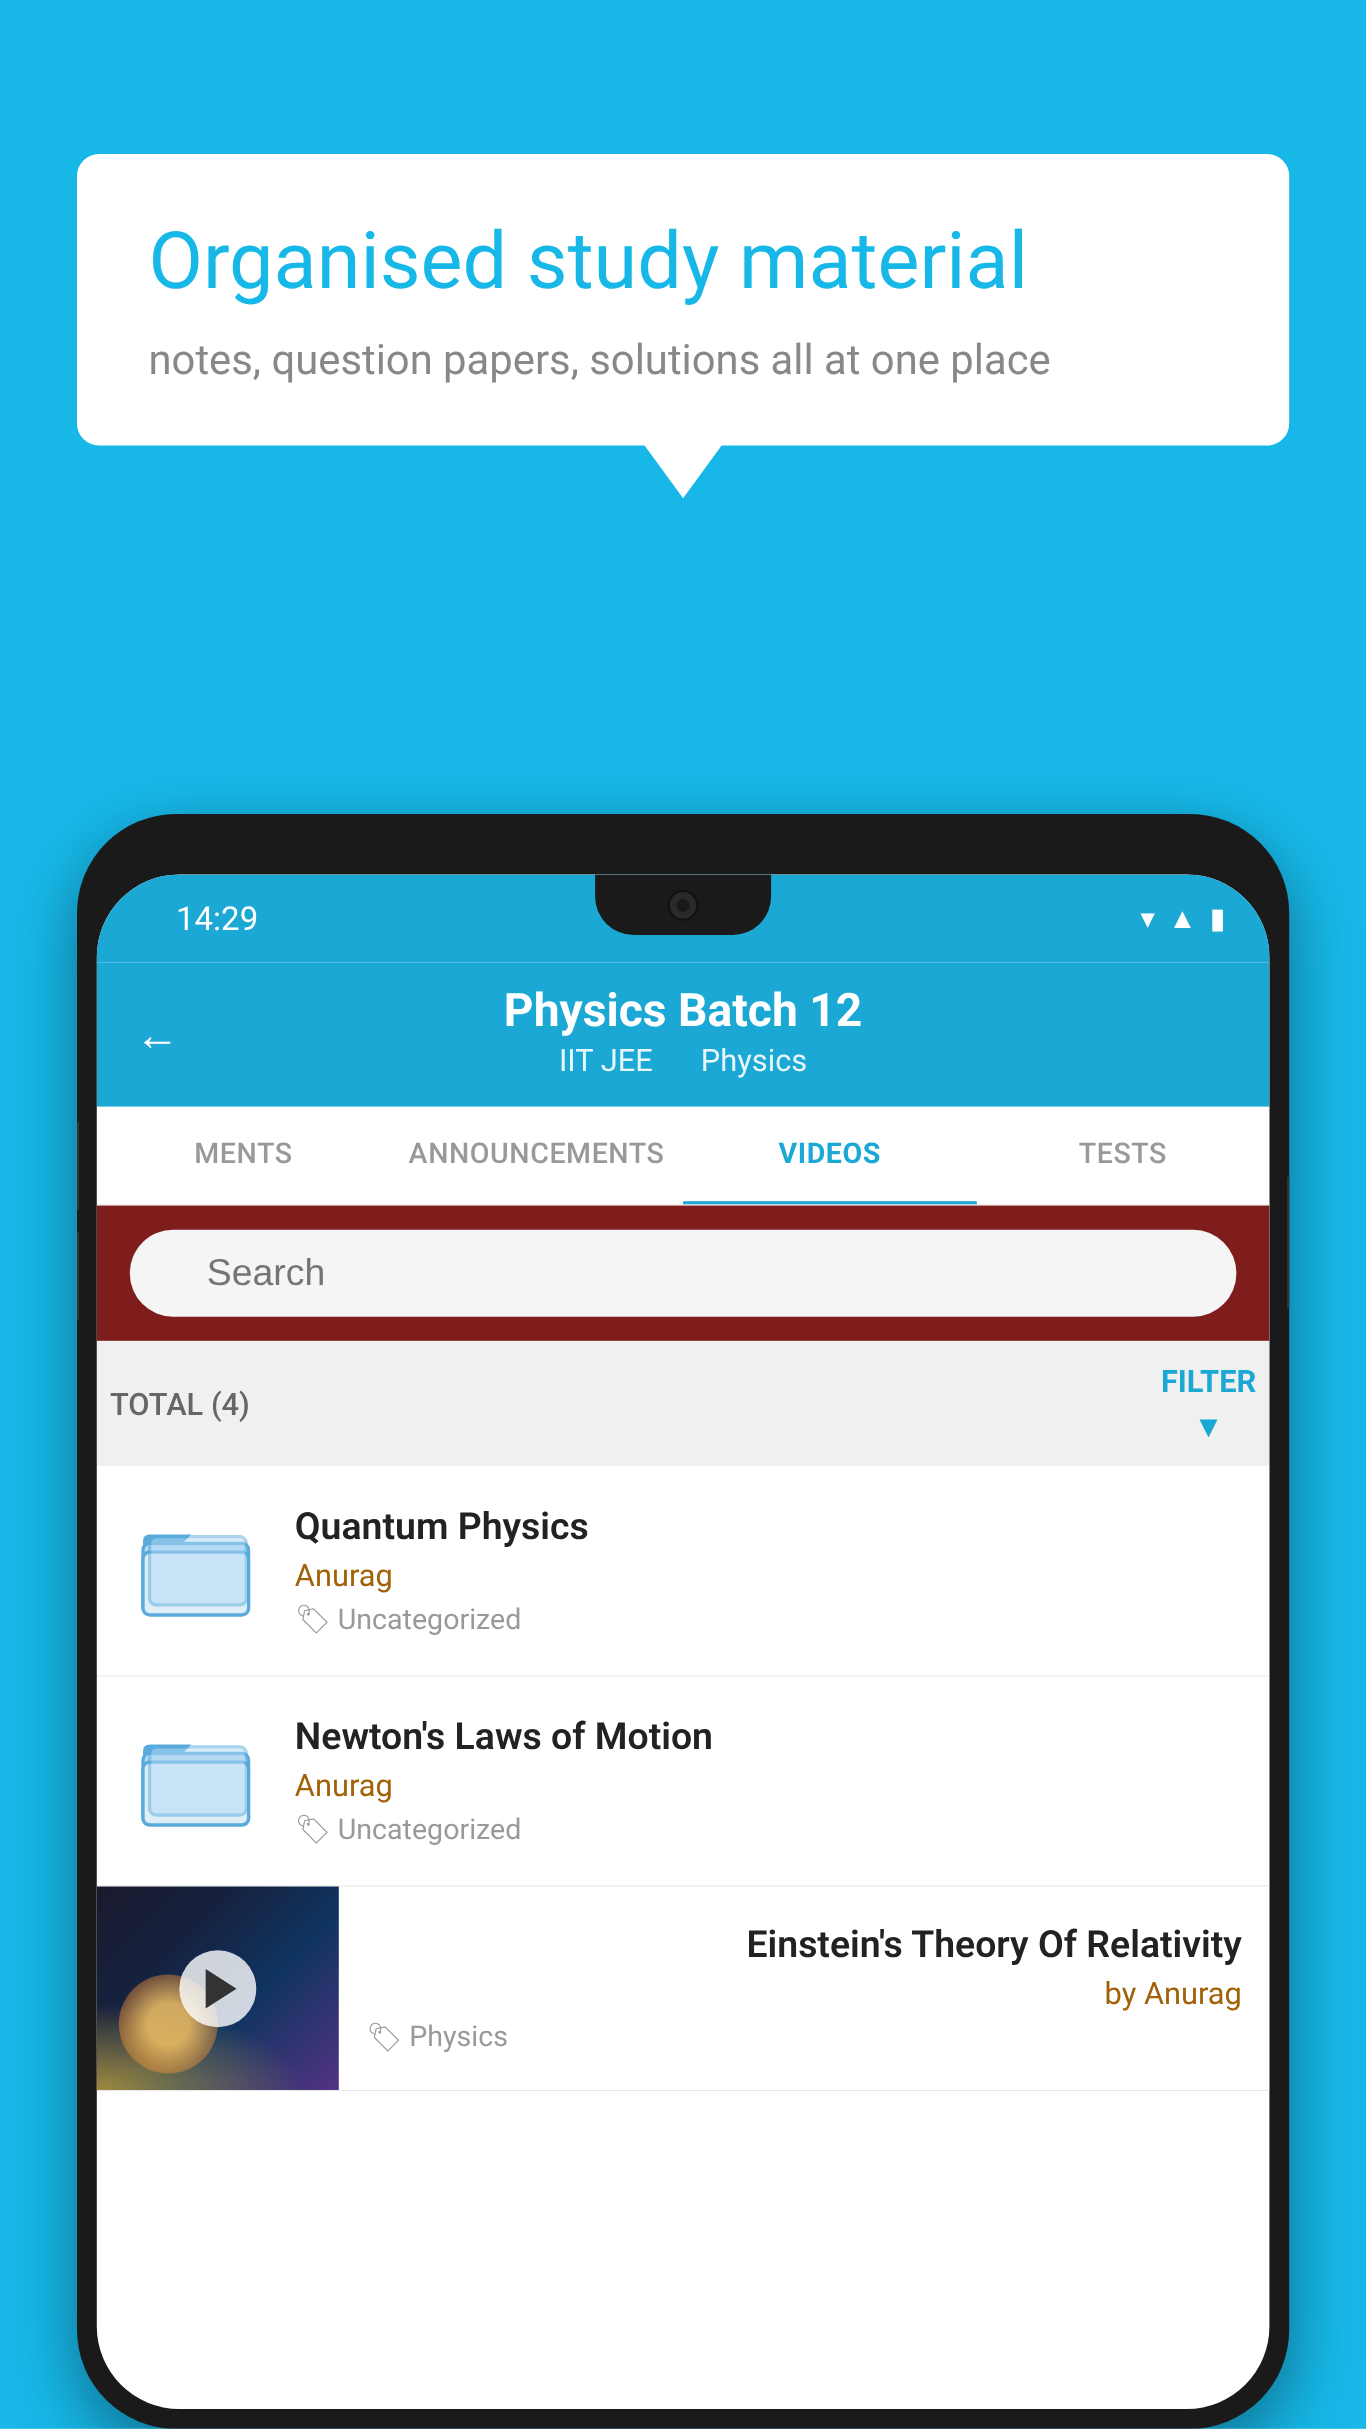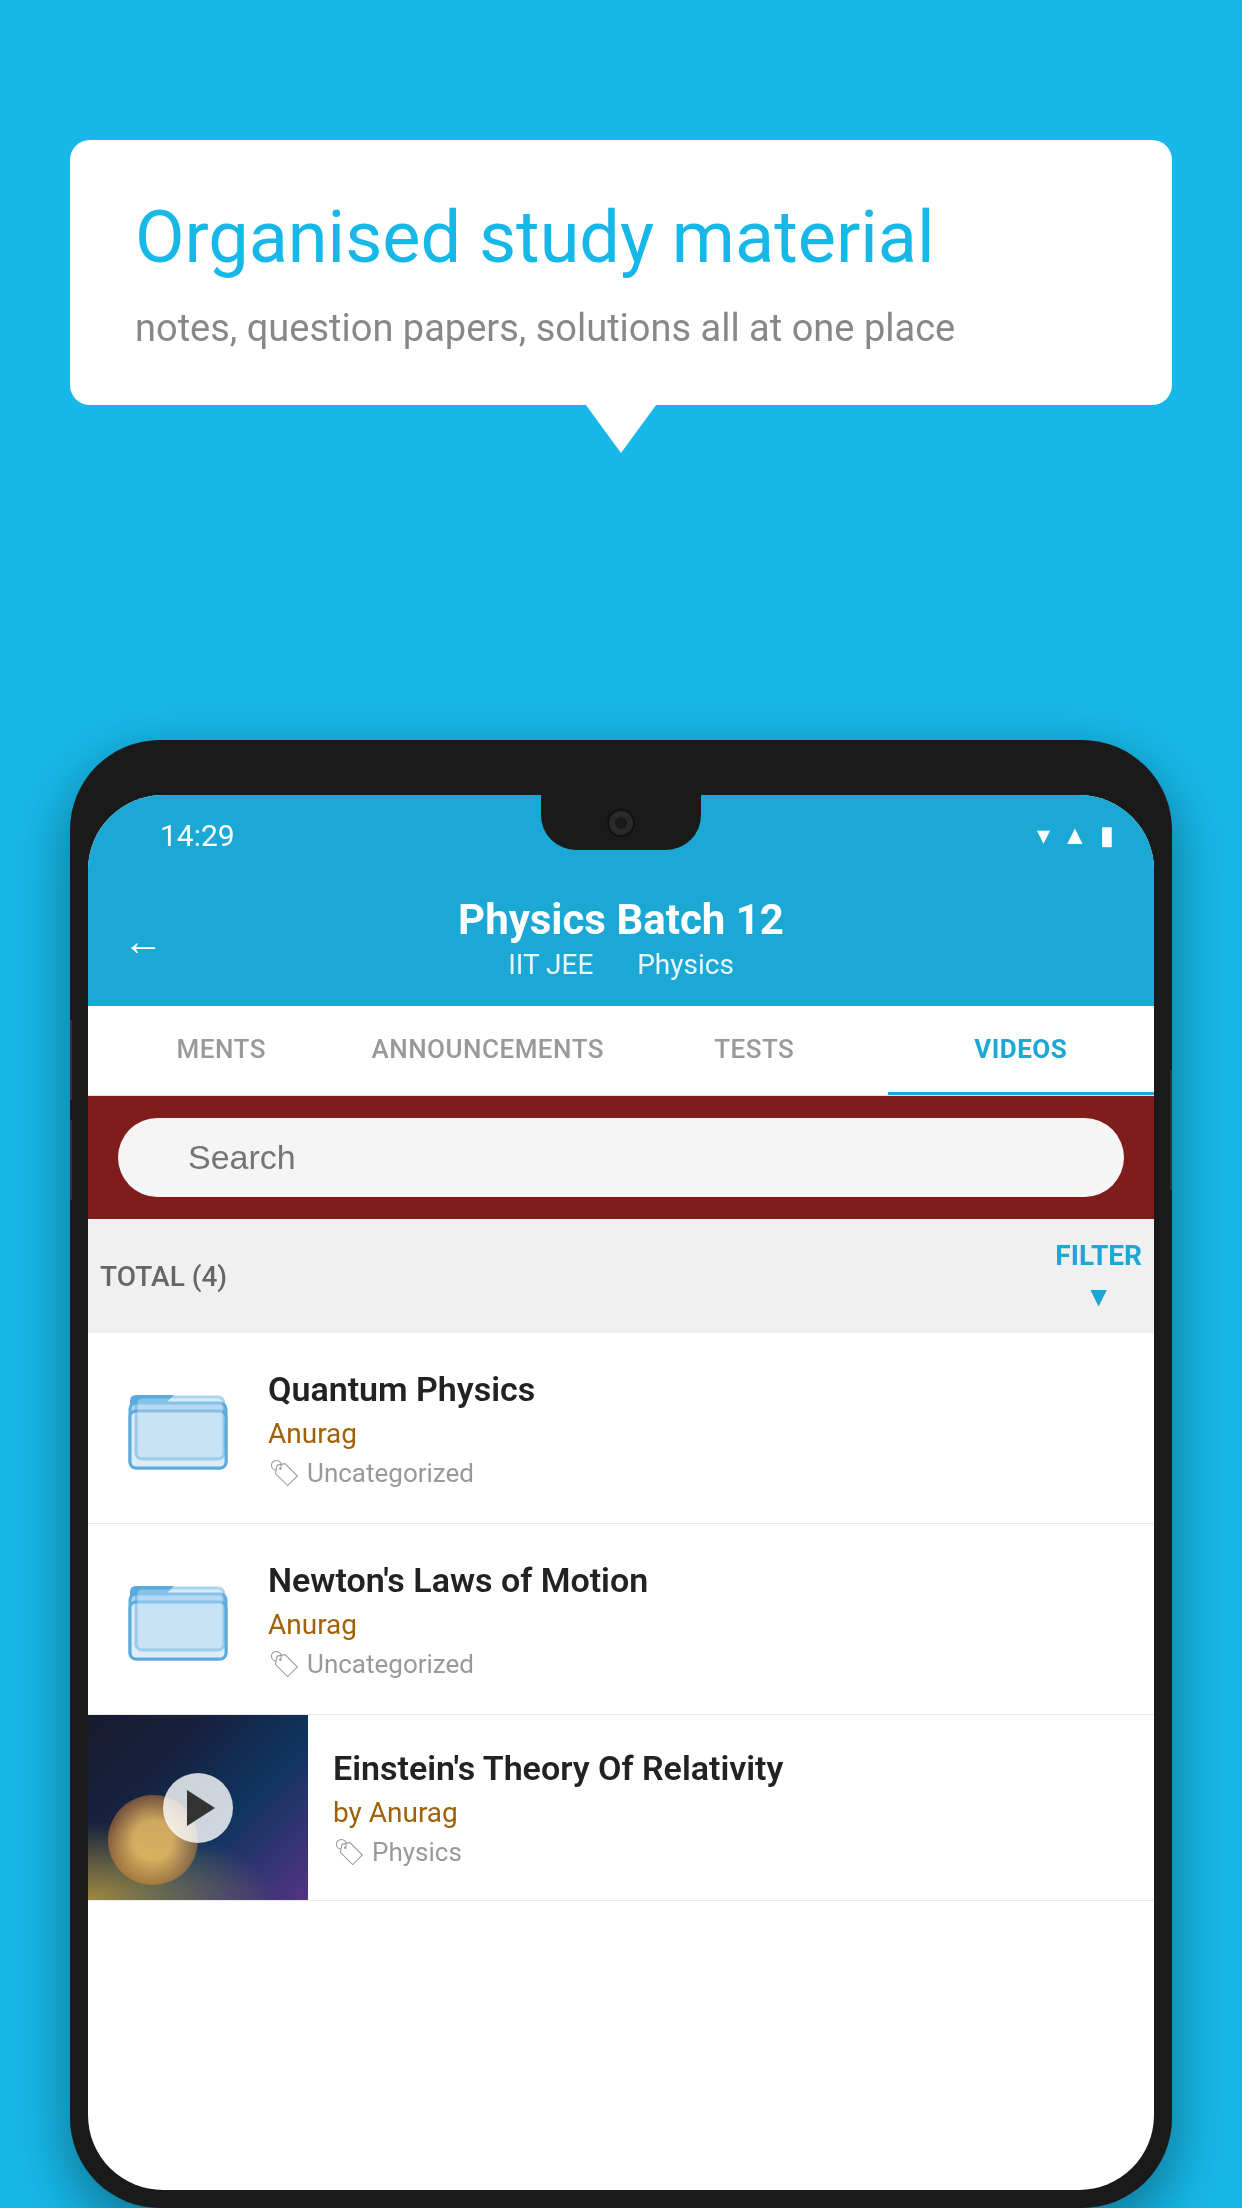--- a/index.html
+++ b/index.html
@@ -300,20 +300,21 @@
       gap: 6px;
     }
 
     
     .video-item-thumb {
       display: flex;
       align-items: center;
       padding: 0 0 0 0;
       cursor: pointer;
       border-bottom: 1px solid #e8e8e8;
+      text-align: right;
     }
 
     .thumb-img {
       width: 220px;
       height: 185px;
       background: linear-gradient(135deg, #1a1a2e 0%, #16213e 30%, #0f3460 60%, #533483 100%);
       flex-shrink: 0;
       position: relative;
       display: flex;
       align-items: center;
@@ -449,22 +450,22 @@
       <div class="header-subtitle">
         <span>IIT JEE</span>
         <span class="header-dot">&nbsp;&nbsp;</span>
         <span>Physics</span>
       </div>
     </div>
 
     <div class="tabs-container">
       <div class="tab">MENTS</div>
       <div class="tab">ANNOUNCEMENTS</div>
+      <div class="tab active">VIDEOS</div>
       <div class="tab">TESTS</div>
-      <div class="tab active">VIDEOS</div>
     </div>
 
     <div class="search-container">
       <div class="search-wrapper">
         <span class="search-icon-inside">🔍</span>
         <input class="search-input" type="text" placeholder="Search" style="">
       </div>
     </div>
 
     <div class="filter-bar">

